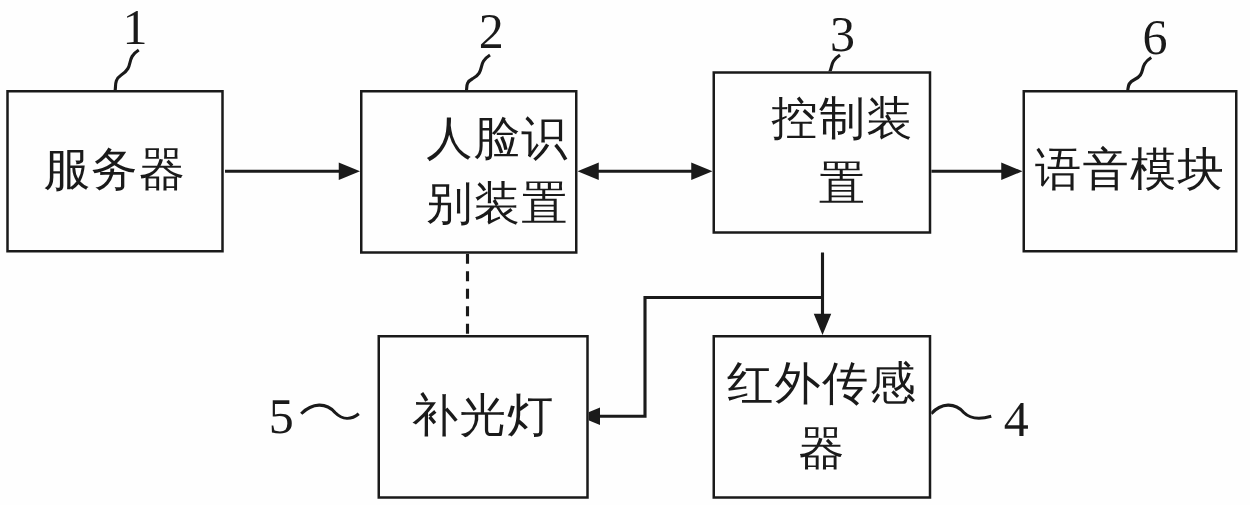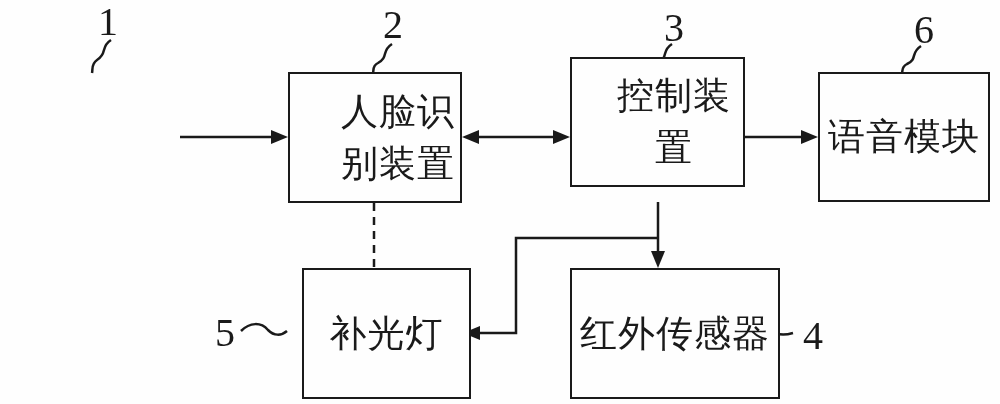--- a/index.html
+++ b/index.html
@@ -22,21 +22,21 @@
     letter-spacing:1px;
     line-height:52px;
     color:#1a1a1a;
   }
   .node .lbl{display:block;padding:0 1px;}
   #node-server{left:5px;top:72px;width:174px;height:130px;}
   #node-face{left:288px;top:72px;width:174px;height:131px;padding-left:46px;}
   #node-control{left:570px;top:57px;width:175px;height:130px;padding-left:33px;}
   #node-voice{left:818px;top:72px;width:172px;height:130px;justify-content:center;}
   #node-light{left:302px;top:268px;width:169px;height:131px;}
-  #node-infrared{left:570px;top:268px;width:210px;height:131px;}
+  #node-infrared{left:570px;top:268px;width:175px;height:131px;}
   .refnum{
     position:absolute;
     width:40px;
     text-align:center;
     font-size:40px;
     color:#1a1a1a;
     line-height:1;
   }
   #ref-1{left:88px;top:2px;}
   #ref-2{left:373px;top:5px;}
@@ -75,20 +75,23 @@
     <g fill="#1a1a1a" stroke="none">
       <polygon points="288,137 271,130 271,144"></polygon>
       <polygon points="462,137 479,130 479,144"></polygon>
       <polygon points="570,137 553,130 553,144"></polygon>
       <polygon points="818,137 801,130 801,144"></polygon>
       <polygon points="658,268 651,251 665,251"></polygon>
       <polygon points="463,333 480,326 480,340"></polygon>
     </g>
   </svg>
 
+  <div class="node" id="node-server">
+    <span class="lbl">服务器</span>
+  </div>
   <div class="node" id="node-face">
     <span class="lbl">人脸识别装置</span>
   </div>
   <div class="node" id="node-control">
     <span class="lbl">控制装置</span>
   </div>
   <div class="node" id="node-voice">
     <span class="lbl">语音模块</span>
   </div>
   <div class="node" id="node-light">

